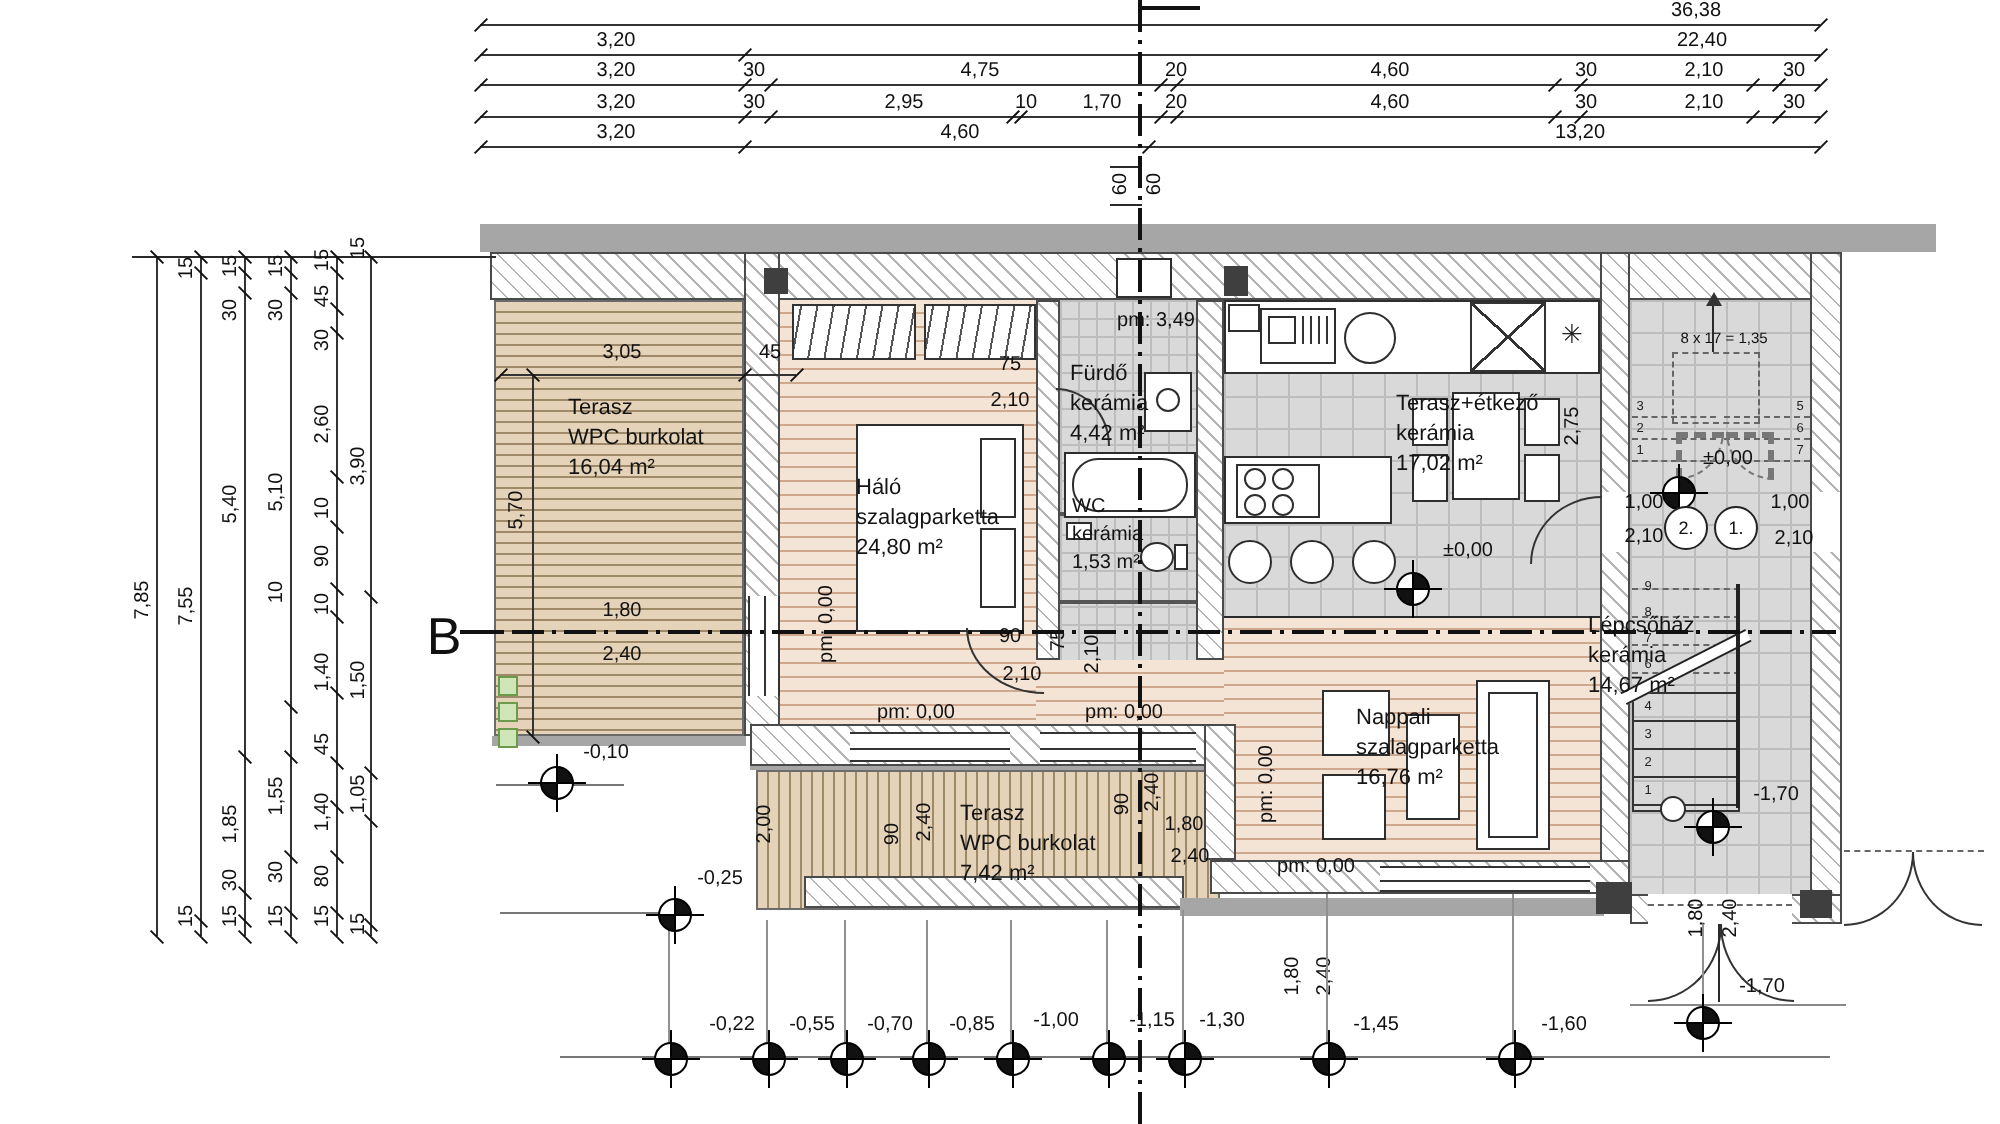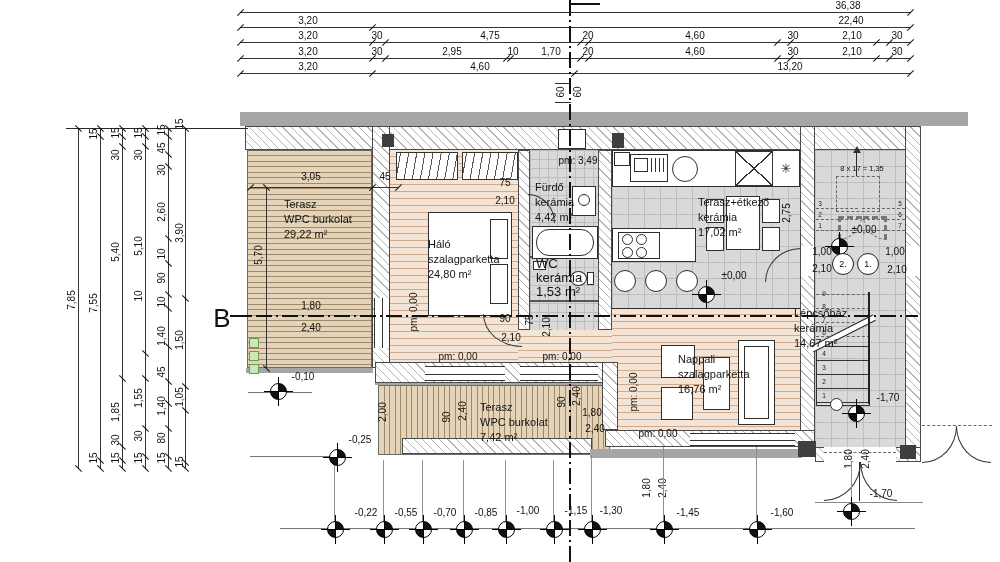--- a/index.html
+++ b/index.html
@@ -395,33 +395,33 @@
   <span class="lab rot" style="left:578px;top:92px">60</span>
   <span class="lab" style="left:822px;top:252px">1,00</span>
   <span class="lab" style="left:822px;top:269px">2,10</span>
   <span class="lab" style="left:895px;top:252px">1,00</span>
   <span class="lab" style="left:897px;top:270px">2,10</span>
   <span class="lab note" style="left:862px;top:169px">8 x 17 = 1,35</span>
 
   <div class="rm" style="left:284px;top:197px">
     <span>Terasz</span>
     <span>WPC burkolat</span>
-    <span>29,22 m²</span>
+    <span>16,04 m²</span>
   </div>
   <div class="rm" style="left:428px;top:237px">
     <span>Háló</span>
     <span>szalagparketta</span>
     <span>24,80 m²</span>
   </div>
   <div class="rm" style="left:535px;top:180px">
     <span>Fürdő</span>
     <span>kerámia</span>
     <span>4,42 m²</span>
   </div>
-  <div class="rm" style="left:536px;top:257px;font-size:13px;line-height:14px">
+  <div class="rm" style="left:536px;top:247px;font-size:10px;line-height:14px">
     <span>WC</span>
     <span>kerámia</span>
     <span>1,53 m²</span>
   </div>
   <div class="rm" style="left:698px;top:195px">
     <span>Terasz+étkező</span>
     <span>kerámia</span>
     <span>17,02 m²</span>
   </div>
   <div class="rm" style="left:678px;top:352px">

